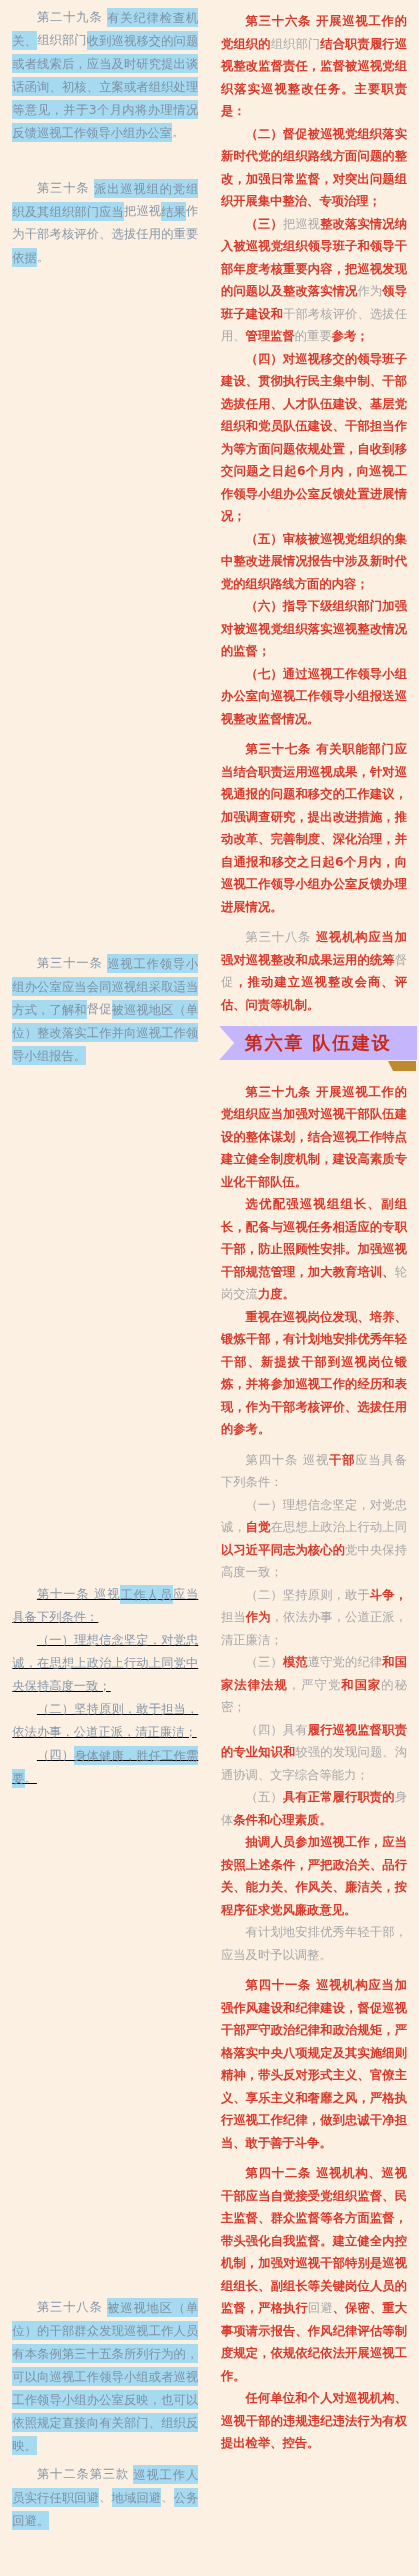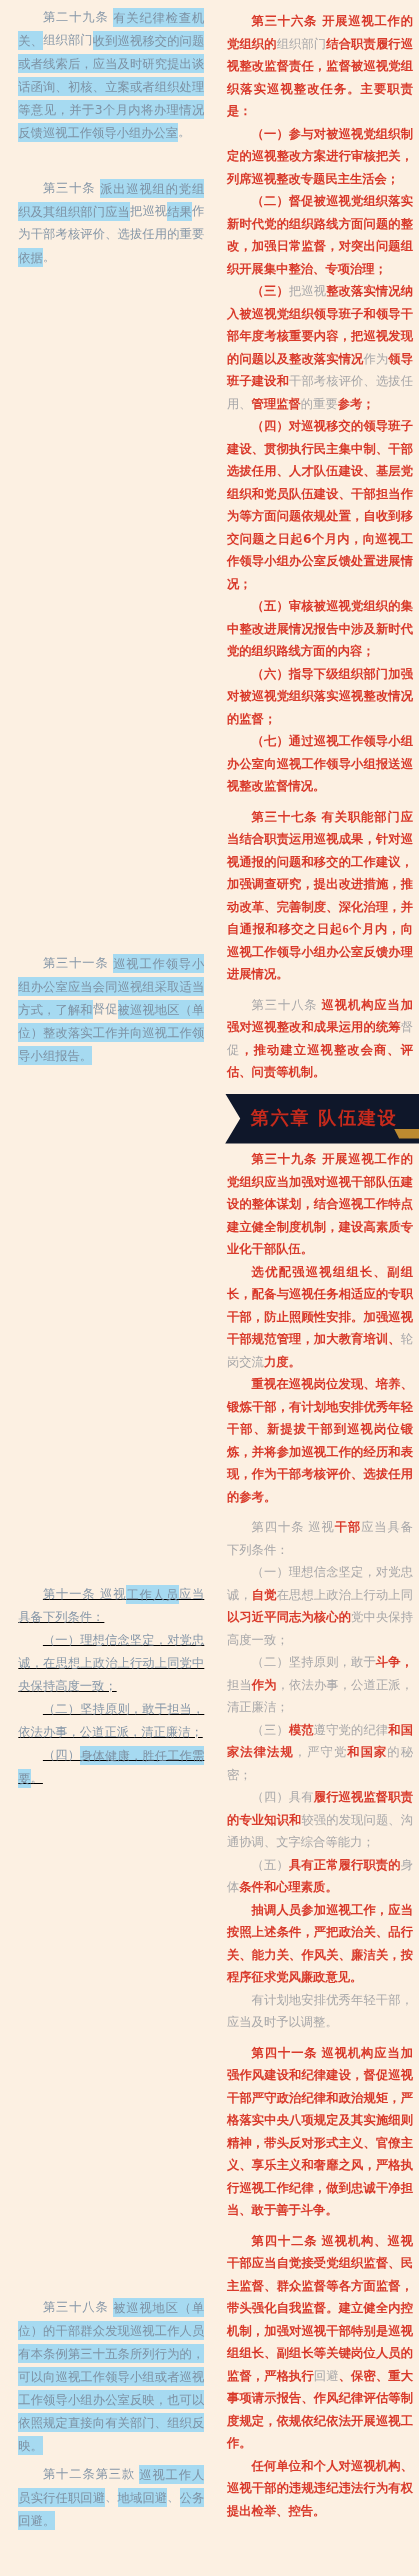--- a/index.html
+++ b/index.html
@@ -1,30 +1,30 @@
 <!DOCTYPE html>
 <html lang="zh" style="font-size:10px"><head>
 <meta charset="utf-8">
 <style>
   html,body{margin:0;padding:0;}
   body{background:#FCF0E2;font-family:"DejaVu Sans","Liberation Sans",sans-serif;}
   .page{position:relative;width:419px;height:2576px;background:#FCF0E2;overflow:hidden;}
-  .col{position:absolute;font-size:12.3px;text-align:justify;margin-left:6px;}
+  .col{position:absolute;font-size:12.3px;text-align:justify;}
   .col-left{left:12.3px;top:0;width:186px;height:2576px;}
   .col-right{left:221px;top:10px;width:186px;line-height:22.5px;}
   .old-block{position:absolute;left:0;width:186px;line-height:23px;}
   .old-block p{margin:0;text-indent:2em;color:#8697A8;}
   .run-plain{color:#8697A8;}
   .run-hl{background:#A6DAF1;color:#7D91A3;padding:2.5px 0;}
   .col-right p{margin:0;text-indent:2em;color:#A7A7A9;}
   .run-red{color:#D93A2B;font-weight:bold;}
   .run-gray{color:#A7A7A9;font-weight:normal;}
-  .gap{margin-top:8px !important;font-family:Liberation Serif, serif;}
+  .gap{margin-top:8px !important;}
   .banner-wrap{position:relative;height:36px;margin:10px 0 18.5px -1.8px;width:198px;}
-  .banner-band{position:absolute;left:0;top:0;width:198px;height:50px;background:#0f172a;
+  .banner-band{position:absolute;left:0;top:0;width:198px;height:34px;background:#c4b5fd;
     clip-path:polygon(0 0,100% 0,100% 100%,0 100%,15px 50%);
     display:flex;align-items:center;justify-content:center;
     font-size:18px;font-weight:bold;color:#C62A1C;letter-spacing:1.8px;text-indent:0;}
   .banner-fold{position:absolute;right:1.2px;top:35px;width:28px;height:10px;background:#BD8A30;
     clip-path:polygon(0 0,100% 0,100% 100%,18% 100%);}
 </style>
 </head>
 <body>
 
 <div class="page">
@@ -46,21 +46,20 @@
       </div>
       <div class="old-block" style="top: 2296px;">
         <p><span class="run-plain">第三十八条 </span><span class="run-hl">被巡视地区（单位）的干部群众发现巡视工作人员有本条例第三十五条所列行为的，可以向巡视工作领导小组或者巡视工作领导小组办公室反映，也可以依照规定直接向有关部门、组织反映。</span></p>
       </div>
       <div class="old-block" style="top: 2463px; font-family: Liberation Serif, serif;">
         <p><span class="run-plain">第十二条第三款 </span><span class="run-hl">巡视工作人员实行任职回避</span><span class="run-plain">、</span><span class="run-hl">地域回避</span><span class="run-plain">、</span><span class="run-hl">公务回避。</span></p>
       </div>
     </div>
   <div class="col col-right">
       <p><span class="run-red">第三十六条 开展巡视工作的党组织的</span><span class="run-gray">组织部门</span><span class="run-red">结合职责履行巡视整改监督责任，监督被巡视党组织落实巡视整改任务。主要职责是：</span></p>
-      <p><span class="run-red">（一）参与对被巡视党组织制定的巡视整改方案进行审核把关，列席巡视整改专题民主生活会；</span></p>
       <p><span class="run-red">（二）督促被巡视党组织落实新时代党的组织路线方面问题的整改，加强日常监督，对突出问题组织开展集中整治、专项治理；</span></p>
       <p><span class="run-red">（三）</span><span class="run-gray">把巡视</span><span class="run-red">整改落实情况纳入被巡视党组织领导班子和领导干部年度考核重要内容，把巡视发现的问题以及整改落实情况</span><span class="run-gray">作为</span><span class="run-red">领导班子建设和</span><span class="run-gray">干部考核评价、选拔任用、</span><span class="run-red">管理监督</span><span class="run-gray">的重要</span><span class="run-red">参考；</span></p>
       <p><span class="run-red">（四）对巡视移交的领导班子建设、贯彻执行民主集中制、干部选拔任用、人才队伍建设、基层党组织和党员队伍建设、干部担当作为等方面问题依规处置，自收到移交问题之日起6个月内，向巡视工作领导小组办公室反馈处置进展情况；</span></p>
       <p><span class="run-red">（五）审核被巡视党组织的集中整改进展情况报告中涉及新时代党的组织路线方面的内容；</span></p>
       <p><span class="run-red">（六）指导下级组织部门加强对被巡视党组织落实巡视整改情况的监督；</span></p>
       <p><span class="run-red">（七）通过巡视工作领导小组办公室向巡视工作领导小组报送巡视整改监督情况。</span></p>
       <p class="gap"><span class="run-red">第三十七条 有关职能部门应当结合职责运用巡视成果，针对巡视通报的问题和移交的工作建议，加强调查研究，提出改进措施，推动改革、完善制度、深化治理，并自通报和移交之日起6个月内，向巡视工作领导小组办公室反馈办理进展情况。</span></p>
       <p class="gap"><span class="run-gray">第三十八条 </span><span class="run-red">巡视机构应当加强对巡视整改和成果运用的统筹</span><span class="run-gray">督促</span><span class="run-red">，推动建立巡视整改会商、评估、问责等机制。</span></p>
       <div class="banner-wrap">
         <div class="banner-band">第六章 队伍建设</div>

